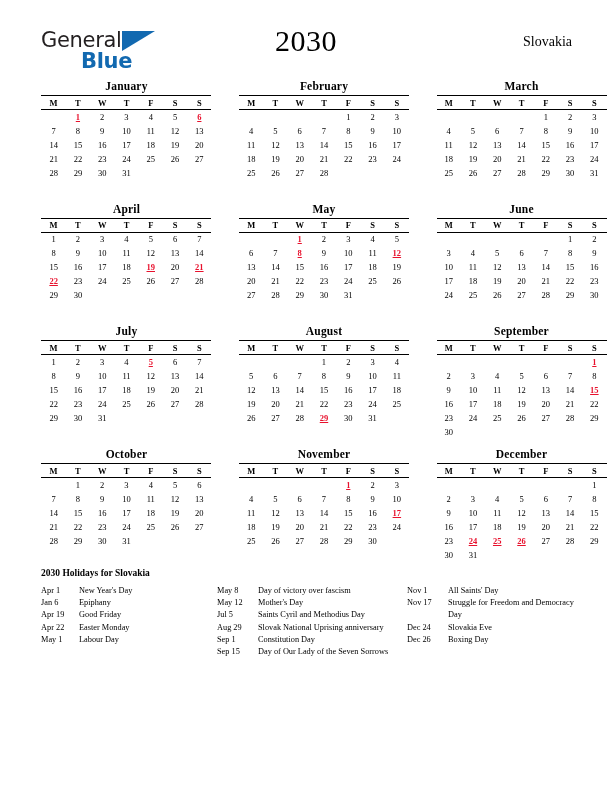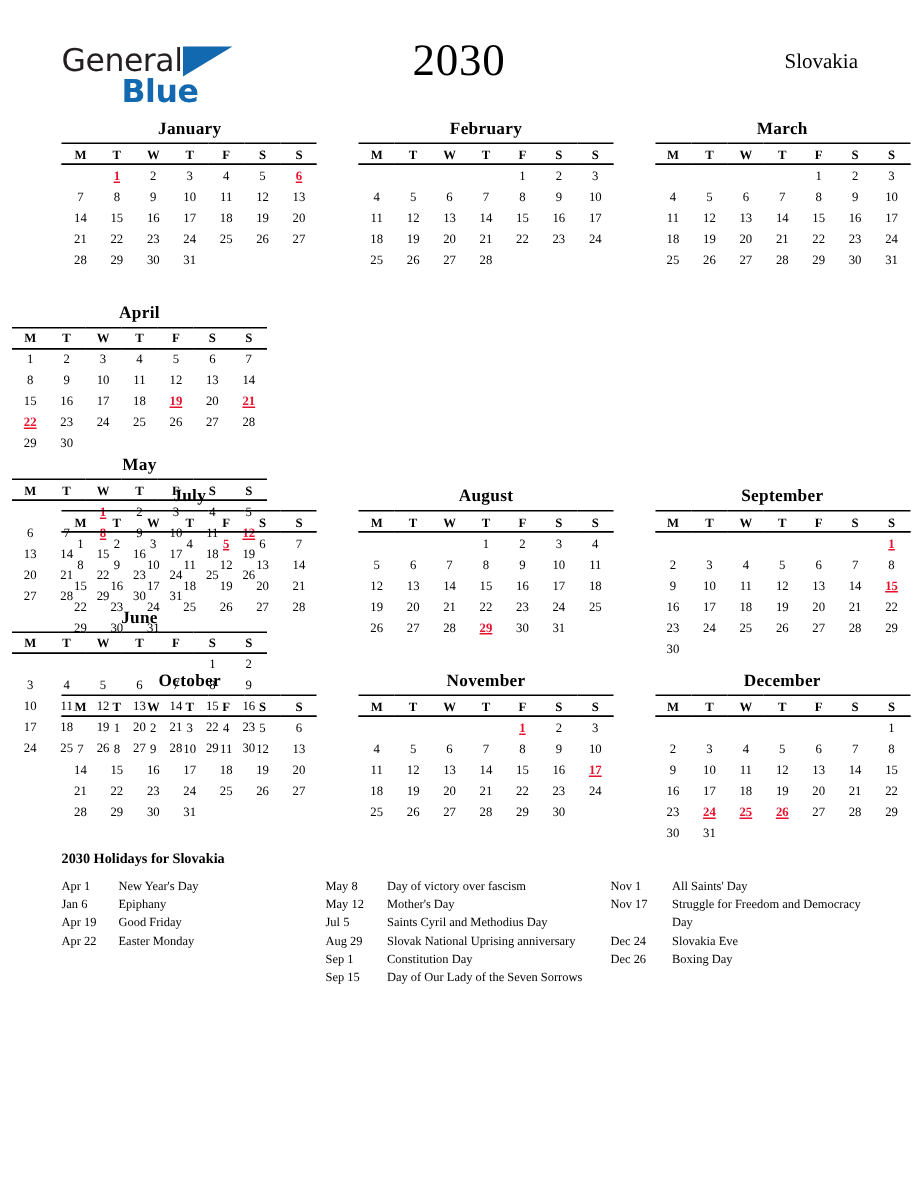--- a/index.html
+++ b/index.html
@@ -386,21 +386,21 @@
                 <td>27</td>
                 <td>28</td>
                 <td>29</td>
                 <td>30</td>
                 <td>31</td>
               </tr>
             </tbody>
           </table>
         </div>
       </div>
-      <div class="month-row" style="position: absolute; left: 0px; top: 122.5px; flex-direction: column;">
+      <div class="month-row" style="position: absolute; left: 0px; top: 122.5px;">
         <div class="month-lead"></div>
         <div class="month">
           <div class="month-name">April</div>
           <table class="cal">
             <thead>
               <tr>
                 <th>M</th>
                 <th>T</th>
                 <th>W</th>
                 <th>T</th>
@@ -1008,20 +1008,24 @@
             <span class="hol-name">Epiphany</span>
           </div>
           <div class="hol-item">
             <span class="hol-date">Apr 19</span>
             <span class="hol-name">Good Friday</span>
           </div>
           <div class="hol-item">
             <span class="hol-date">Apr 22</span>
             <span class="hol-name">Easter Monday</span>
           </div>
+          <div class="hol-item">
+            <span class="hol-date">May 1</span>
+            <span class="hol-name">Labour Day</span>
+          </div>
         </div>
         <div class="hol-col hol-col-2">
           <div class="hol-item">
             <span class="hol-date">May 8</span>
             <span class="hol-name">Day of victory over fascism</span>
           </div>
           <div class="hol-item">
             <span class="hol-date">May 12</span>
             <span class="hol-name">Mother's Day</span>
           </div>

